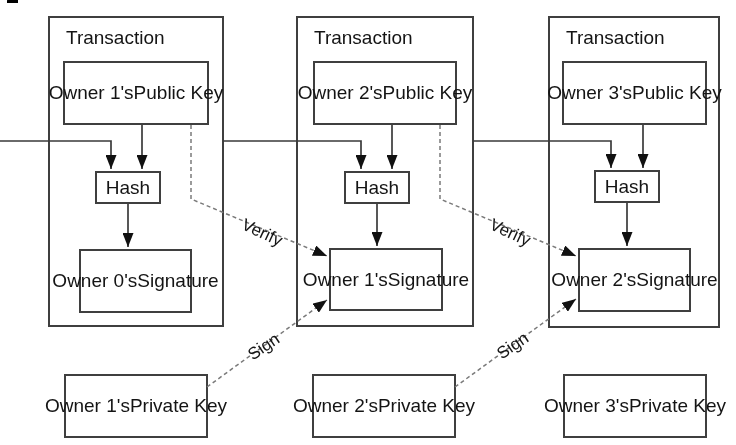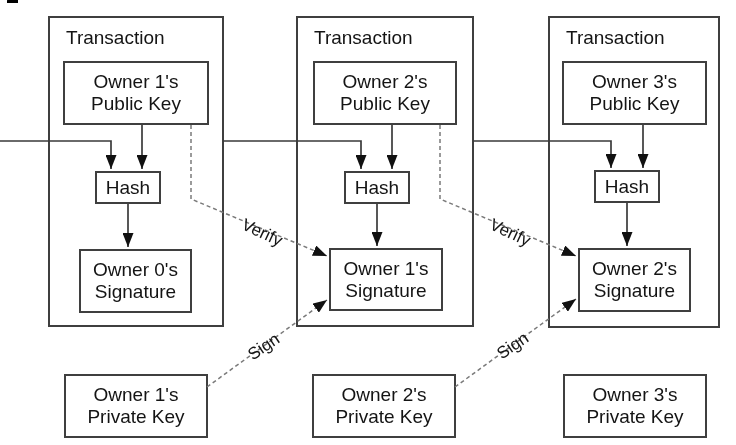--- a/index.html
+++ b/index.html
@@ -4,21 +4,21 @@
 <style>
   html,body{margin:0;padding:0;background:#ffffff;}
   #canvas{
     position:relative;width:736px;height:445px;background:#ffffff;overflow:hidden;
     font-family:"Liberation Sans", sans-serif;color:#141414;border-radius:8px;
   }
   .txn{position:absolute;box-sizing:border-box;border:2px solid #3f3f3f;background:#ffffff;}
   .txn-title{position:absolute;left:16px;top:9px;font-size:19px;white-space:nowrap;}
   .node{
     position:absolute;box-sizing:border-box;border:2px solid #3f3f3f;background:#ffffff;
-    display:flex;flex-direction:column;align-items:center;justify-content:center;
+    display:flex;flex-direction:row;align-items:center;justify-content:center;
     text-align:left;font-size:19px;line-height:22px;white-space:nowrap;
   }
   .node span{display:block;}
   svg.wires{position:absolute;left:0;top:0;width:736px;height:445px;pointer-events:none;}
   .edge-label{
     position:absolute;font-size:17px;color:#141414;white-space:nowrap;
     transform-origin:center center;
   }
   .artifact{position:absolute;background:#000;}
 </style>

